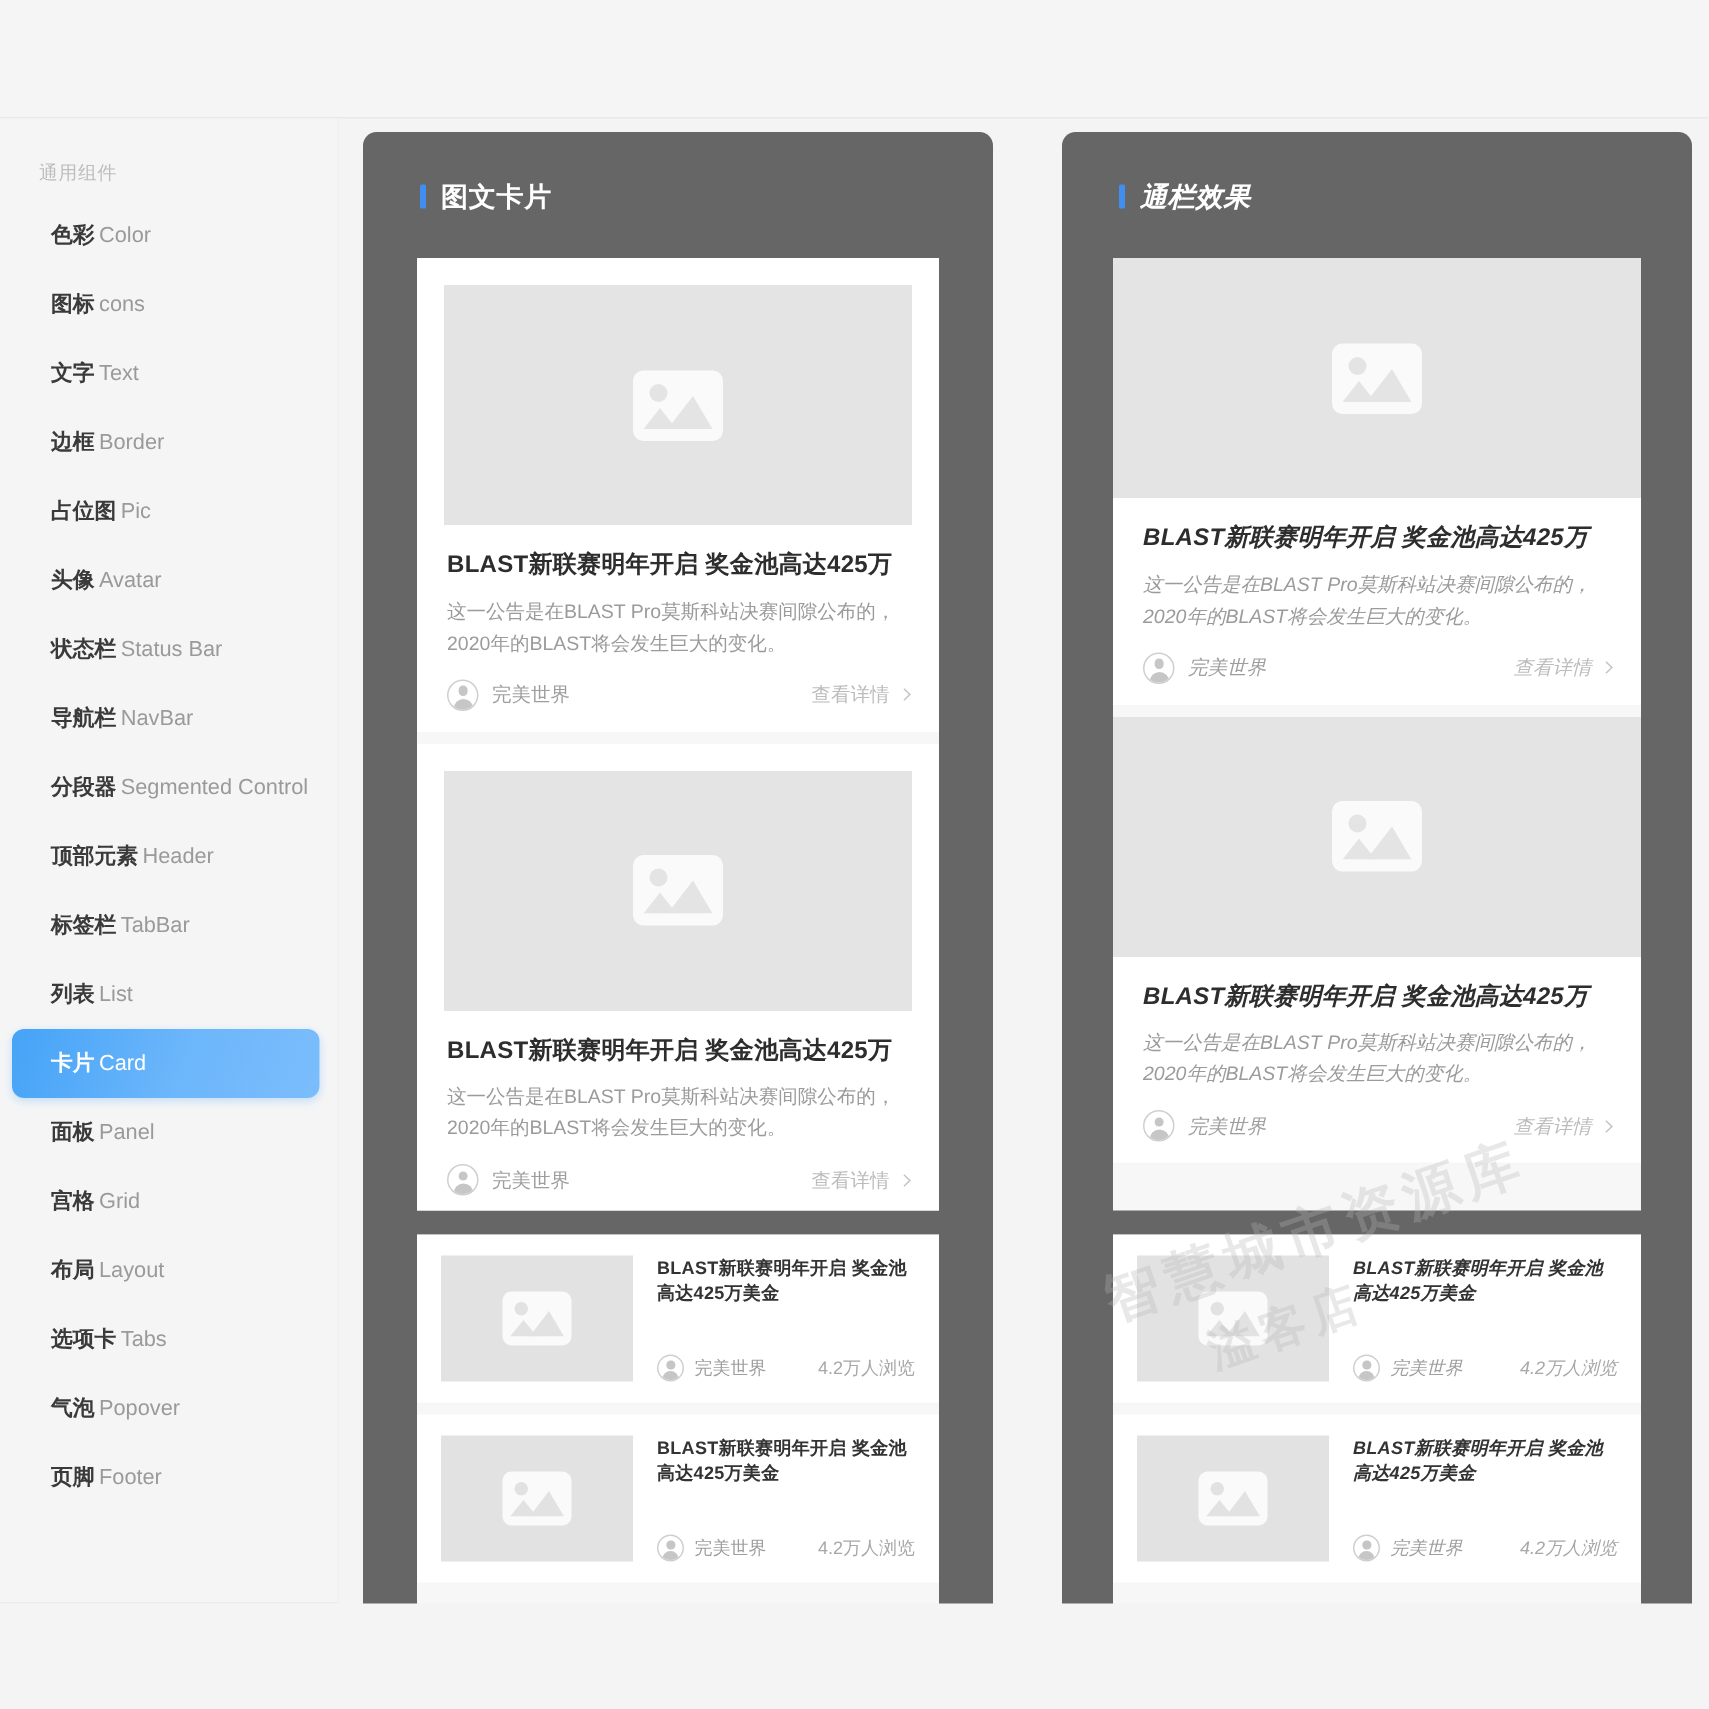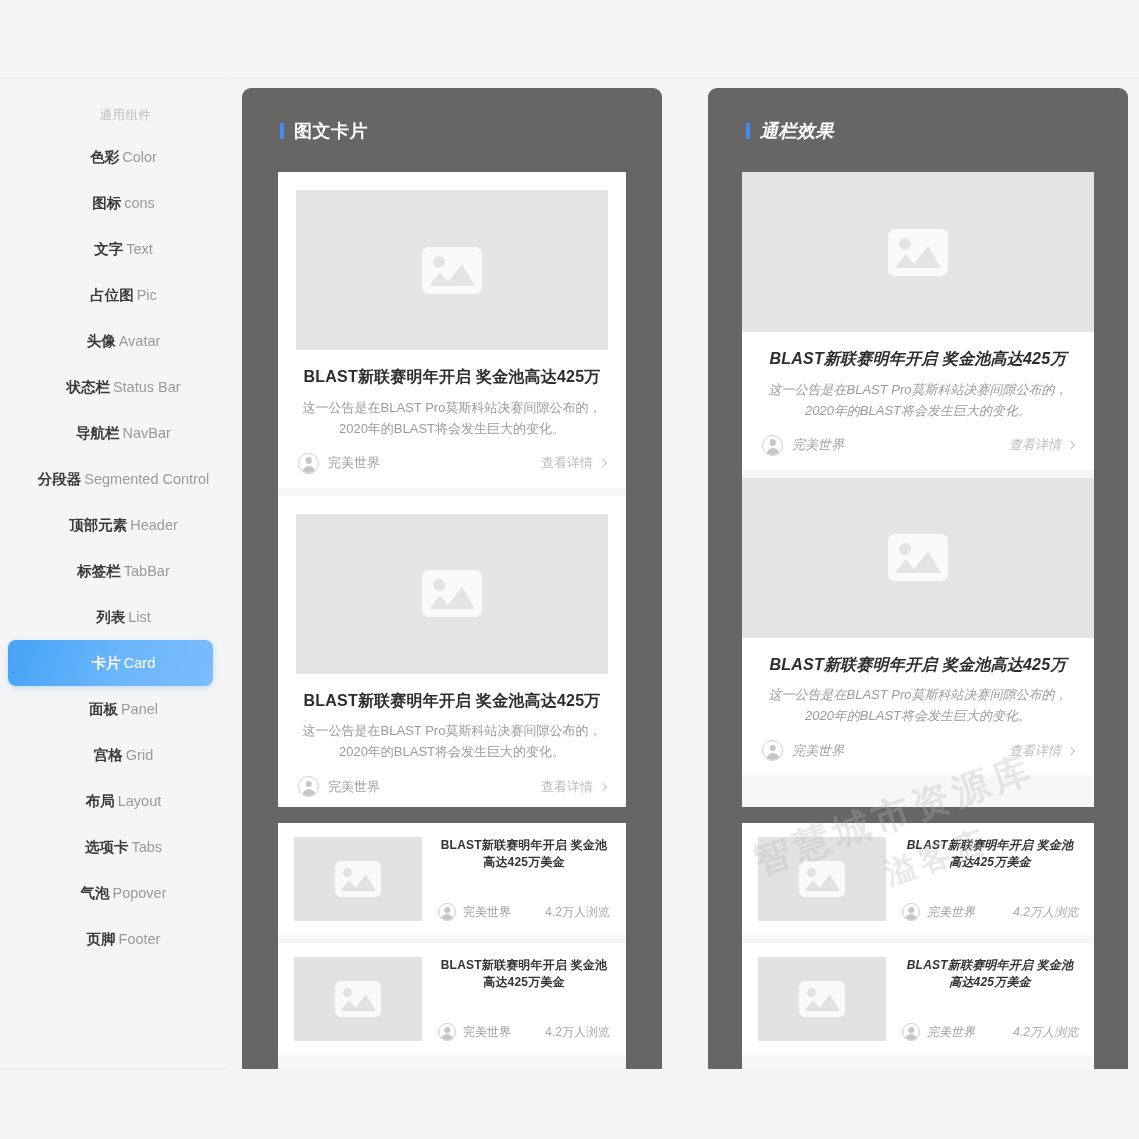--- a/index.html
+++ b/index.html
@@ -6,21 +6,21 @@
   * { box-sizing: border-box; margin: 0; padding: 0; }
   html, body {
     width: 1139px;
     height: 1139px;
     overflow: hidden;
     background: #f4f4f4;
     font-family: "Liberation Sans", "DejaVu Sans", sans-serif;
     -webkit-font-smoothing: antialiased;
   }
 
-  #root { position: relative; width: 1139px; height: 980px; text-align: center; }
+  #root { position: relative; width: 1139px; height: 980px; }
 
   
   .top-band {
     position: absolute; left: 0; top: 0;
     width: 1139px; height: 78px;
     background: #f5f5f5;
   }
   .top-divider {
     position: absolute; left: 0; top: 78px;
     width: 1139px; height: 1px;
@@ -287,20 +287,21 @@
 
   <div class="top-band"></div>
   <div class="top-divider"></div>
 
   <nav class="sidebar" id="sidebar">
     <div class="sidebar-heading">通用组件</div>
     <div id="nav-list">
         <div class="nav-item"><span class="cn">色彩</span><span class="en">Color</span></div>
         <div class="nav-item"><span class="cn">图标</span><span class="en">cons</span></div>
         <div class="nav-item"><span class="cn">文字</span><span class="en">Text</span></div>
+        <div class="nav-item"><span class="cn">边框</span><span class="en">Border</span></div>
         <div class="nav-item"><span class="cn">占位图</span><span class="en">Pic</span></div>
         <div class="nav-item"><span class="cn">头像</span><span class="en">Avatar</span></div>
         <div class="nav-item"><span class="cn">状态栏</span><span class="en">Status Bar</span></div>
         <div class="nav-item"><span class="cn">导航栏</span><span class="en">NavBar</span></div>
         <div class="nav-item"><span class="cn">分段器</span><span class="en">Segmented Control</span></div>
         <div class="nav-item"><span class="cn">顶部元素</span><span class="en">Header</span></div>
         <div class="nav-item"><span class="cn">标签栏</span><span class="en">TabBar</span></div>
         <div class="nav-item"><span class="cn">列表</span><span class="en">List</span></div>
         <div class="nav-item active"><span class="cn">卡片</span><span class="en">Card</span></div>
         <div class="nav-item"><span class="cn">面板</span><span class="en">Panel</span></div>

